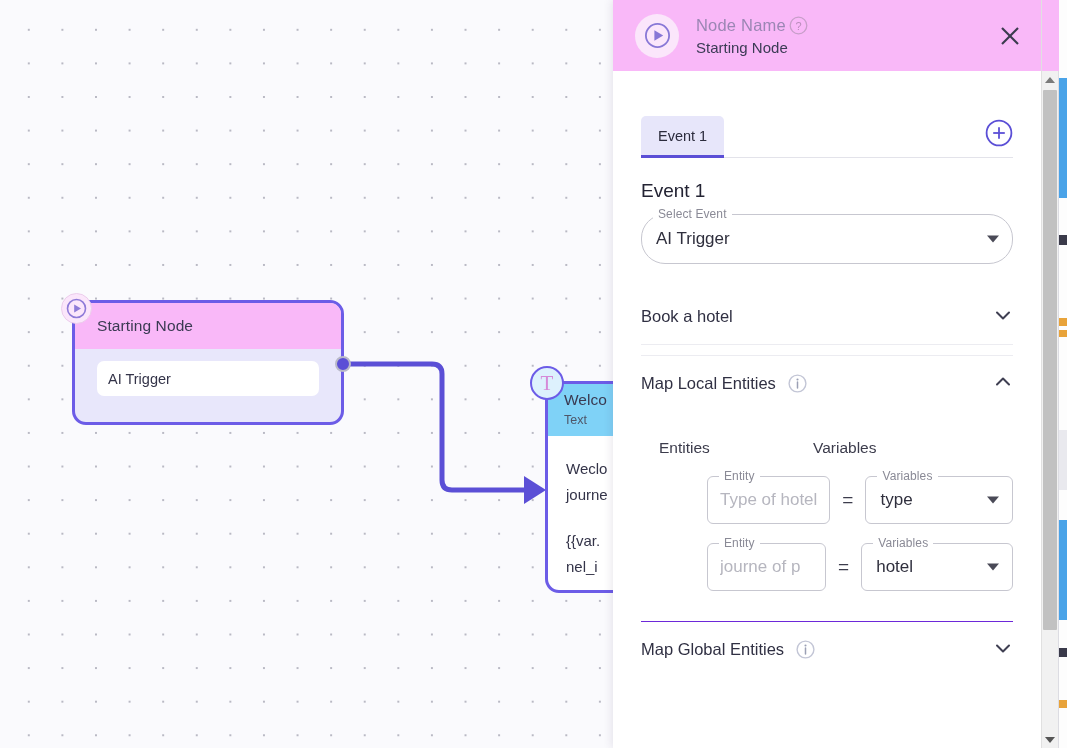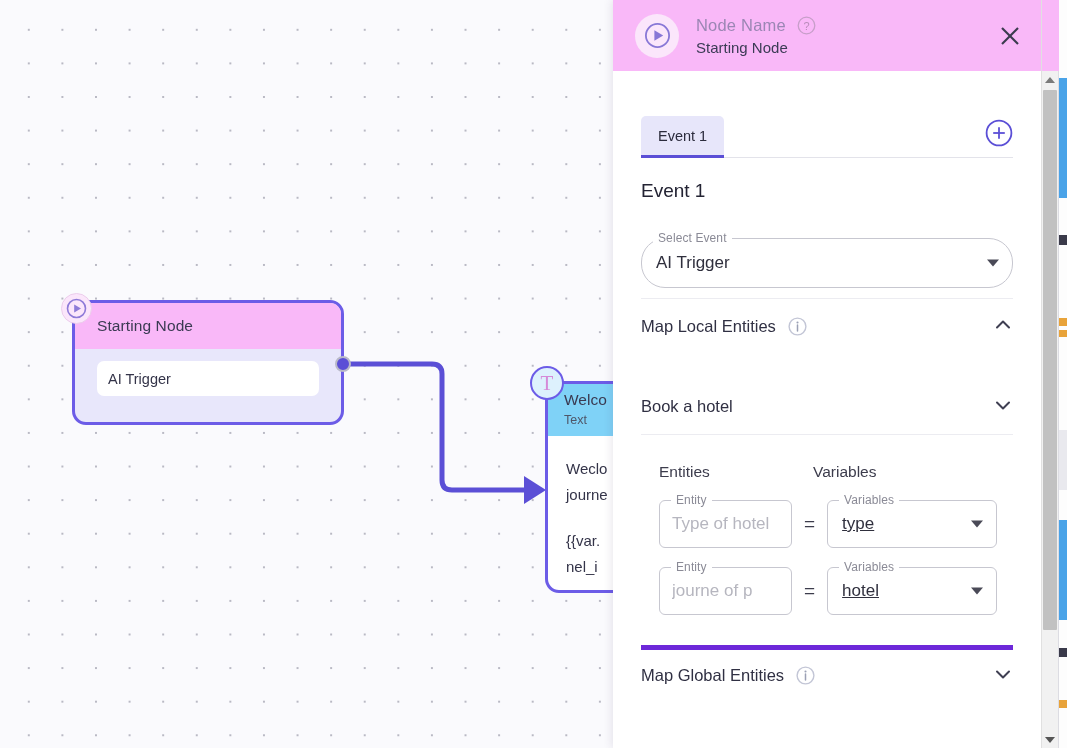--- a/index.html
+++ b/index.html
@@ -116,21 +116,21 @@
     padding: 0 16px 0 22px;
     flex: 0 0 auto;
   }
   #hdr-icon {
     width: 44px; height: 44px; border-radius: 50%;
     background: #fbe6fb;
     display: flex; align-items: center; justify-content: center;
     flex: 0 0 auto;
   }
   #hdr-texts { margin-left: 17px; flex: 1 1 auto; }
-  #hdr-row1 { display: flex; align-items: center; gap: 11px; }
+  #hdr-row1 { display: flex; align-items: center; gap: 3px; }
   #hdr-name { font-size: 16.5px; color: #9b86b4; letter-spacing: .2px; }
   #hdr-sub { font-size: 15px; color: #3b3b55; margin-top: 4px; }
   #hdr-close {
     width: 30px; height: 30px; flex: 0 0 auto;
     display: flex; align-items: center; justify-content: center;
     cursor: pointer;
   }
 
   #panel-body {
     flex: 1 1 auto;
@@ -186,44 +186,44 @@
   }
   .ofield .val { font-size: 17px; color: #2f2f3d; }
   .ofield .ph { font-size: 17px; color: #b6b6bf; white-space: nowrap; overflow: hidden; }
   .caret-down {
     position: absolute; right: 13px; top: 50%; transform: translateY(-50%);
     width: 0; height: 0;
     border-left: 6px solid transparent;
     border-right: 6px solid transparent;
     border-top: 7px solid #4a4a57;
   }
-  #select-event { margin-top: 36px; border-radius: 24px; }
+  #select-event { margin-top: 12px; border-radius: 24px; }
 
   
   .acc {
-    border-top: 5px solid #6d28d9;
+    border-top: 1px solid #6d28d9;
     display: flex; align-items: center;
     height: 56px;
     cursor: pointer;
   }
   .acc .acc-label { font-size: 16.5px; color: #303043; }
   .acc .chev { margin-left: auto; }
   #acc-hotel { margin-top: 25px; border-top: none; border-bottom: 1px solid #ececf1; }
   #acc-local { margin-top: 10px; border-top: 1px solid #ececf1; }
   .info-i { margin-left: 12px; }
 
   
   #map-cols { display: flex; margin-top: 28px; }
   #map-cols .col-e { width: 166px; font-size: 15.5px; color: #3c3c4c; padding-left: 18px; }
   #map-cols .col-v { font-size: 15.5px; color: #3c3c4c; padding-left: 6px; }
-  .map-row { display: flex; align-items: center; margin-top: 19px; }
+  .map-row { display: flex; align-items: center; margin-top: 19px; margin-left: 48px; }
   .map-row .eq { font-size: 19px; color: #3c3c4c; margin: 0 12px; }
   .entity-box { width: 133px; height: 48px; padding: 0 12px; }
   .var-box { width: 170px; height: 48px; padding: 0 14px; }
-  .var-box .val { font-size: 17px; color: #2f2f3d; text-decoration: underline; }
+  .var-box .val { font-size: 17px; color: #2f2f3d; }
   #map-rows { padding-left: 18px; }
 
   #acc-global { margin-top: 30px; }
 
   
   #scrollbar {
     position: absolute; left: 1041px; top: 0;
     width: 17px; height: 748px;
     background: #f1f1f1;
     border-left: 1px solid #e0e0e0;
@@ -346,41 +346,41 @@
       </div>
 
       <div id="event-title">Event 1</div>
 
       <div id="select-event" class="ofield">
         <span class="leg">Select Event</span>
         <span class="val">AI Trigger</span>
         <span class="caret-down"></span>
       </div>
 
+      <div id="acc-hotel" class="acc">
+        <span class="acc-label">Book a hotel</span>
+        <span class="chev">
+          <svg width="20" height="20" viewBox="0 0 20 20">
+            <polyline points="4,7.5 10,13.5 16,7.5" fill="none" stroke="#3f3f52" stroke-width="2" stroke-linecap="round" stroke-linejoin="round"></polyline>
+          </svg>
+        </span>
+      </div>
+
       <div id="acc-local" class="acc">
         <span class="acc-label">Map Local Entities</span>
         <span class="info-i" style="display:flex;">
           <svg width="19" height="19" viewBox="0 0 19 19">
             <circle cx="9.5" cy="9.5" r="8.4" fill="none" stroke="#c3c6d6" stroke-width="1.4"></circle>
             <circle cx="9.5" cy="5.5" r="1.05" fill="#9ba0b5"></circle>
             <line x1="9.5" y1="8" x2="9.5" y2="14" stroke="#9ba0b5" stroke-width="1.5" stroke-linecap="round"></line>
           </svg>
         </span>
         <span class="chev">
           <svg width="20" height="20" viewBox="0 0 20 20">
             <polyline points="4,12.5 10,6.5 16,12.5" fill="none" stroke="#3f3f52" stroke-width="2" stroke-linecap="round" stroke-linejoin="round"></polyline>
-          </svg>
-        </span>
-      </div>
-
-      <div id="acc-hotel" class="acc">
-        <span class="acc-label">Book a hotel</span>
-        <span class="chev">
-          <svg width="20" height="20" viewBox="0 0 20 20">
-            <polyline points="4,7.5 10,13.5 16,7.5" fill="none" stroke="#3f3f52" stroke-width="2" stroke-linecap="round" stroke-linejoin="round"></polyline>
           </svg>
         </span>
       </div>
 
       <div id="map-cols">
         <div class="col-e">Entities</div>
         <div class="col-v">Variables</div>
       </div>
 
       <div id="map-rows">

